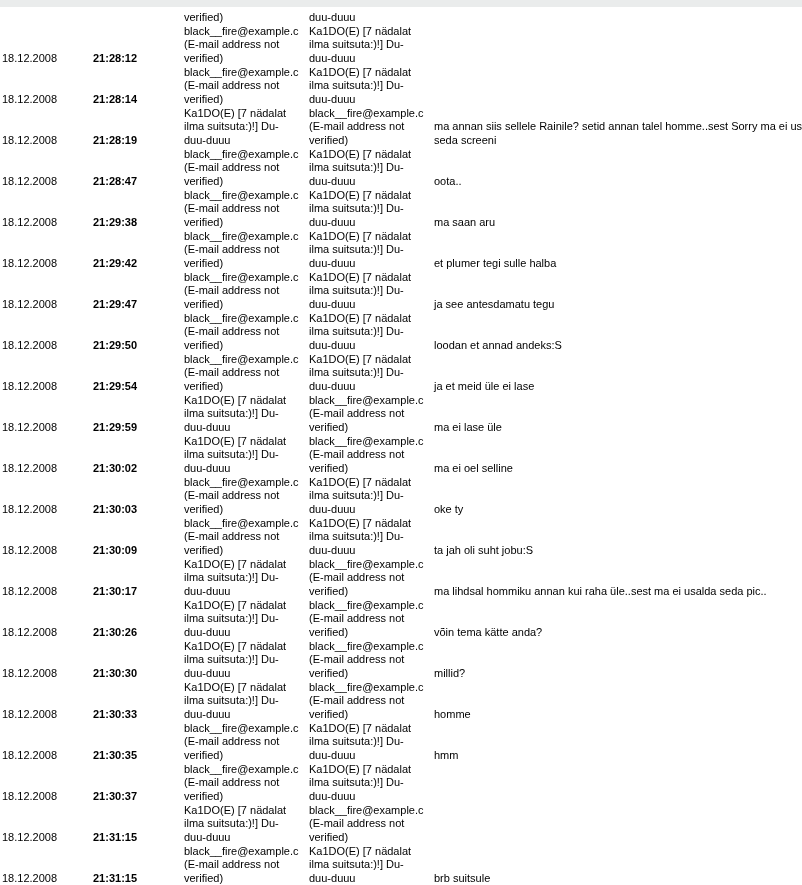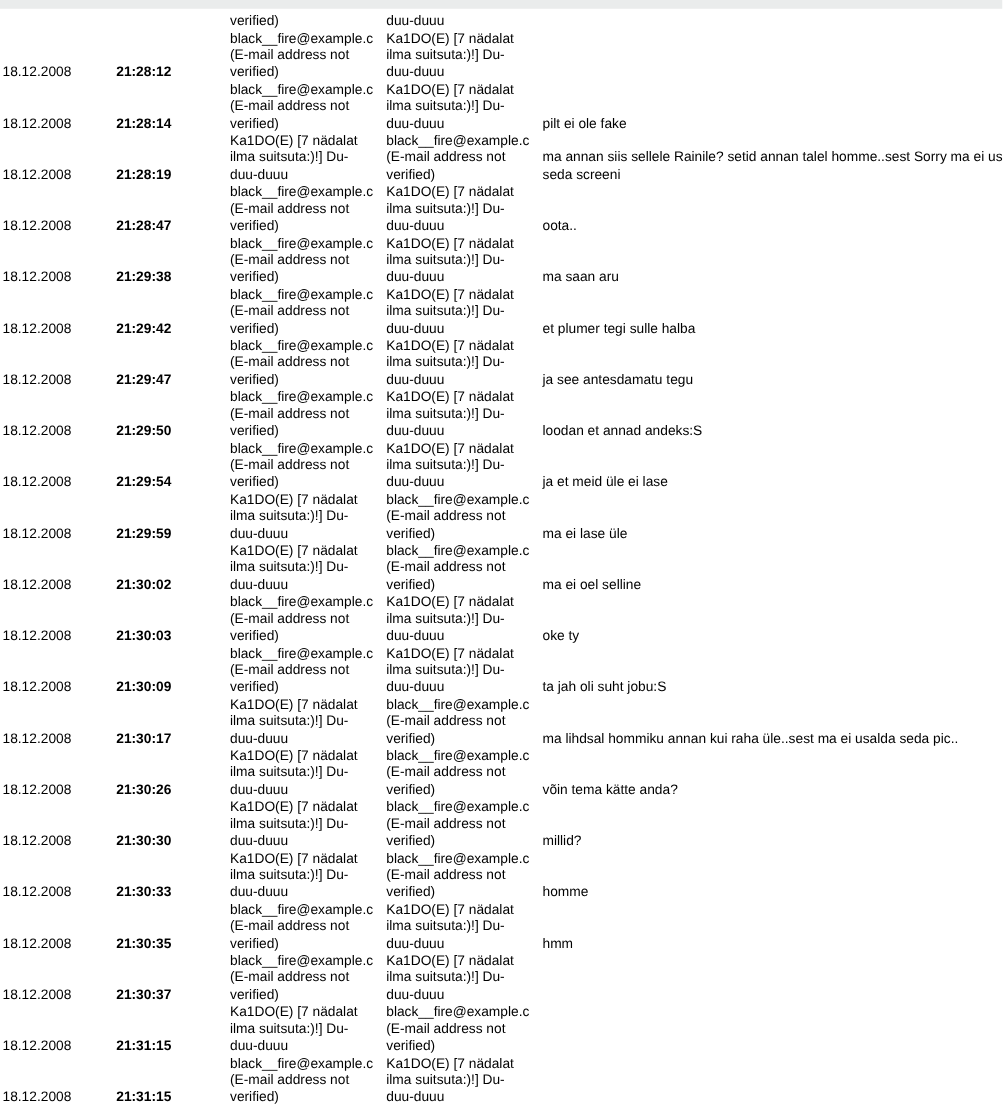--- a/index.html
+++ b/index.html
@@ -89,21 +89,20 @@
     </div>
     <div class="row">
       <div class="cell c-date">18.12.2008</div>
       <div class="cell c-time">21:28:14</div>
       <div class="cell c-from">black__fire@example.c
 (E-mail address not
 verified)</div>
       <div class="cell c-to">Ka1DO(E) [7 nädalat
 ilma suitsuta:)!] Du-
 duu-duuu</div>
-      <div class="cell c-msg">pilt ei ole fake</div>
     </div>
     <div class="row">
       <div class="cell c-date">18.12.2008</div>
       <div class="cell c-time">21:28:19</div>
       <div class="cell c-from">Ka1DO(E) [7 nädalat
 ilma suitsuta:)!] Du-
 duu-duuu</div>
       <div class="cell c-to">black__fire@example.c
 (E-mail address not
 verified)</div>
@@ -297,14 +296,15 @@
     </div>
     <div class="row">
       <div class="cell c-date">18.12.2008</div>
       <div class="cell c-time">21:31:15</div>
       <div class="cell c-from">black__fire@example.c
 (E-mail address not
 verified)</div>
       <div class="cell c-to">Ka1DO(E) [7 nädalat
 ilma suitsuta:)!] Du-
 duu-duuu</div>
+      <div class="cell c-msg">brb suitsule</div>
     </div>
   </div>
 
 </body></html>

